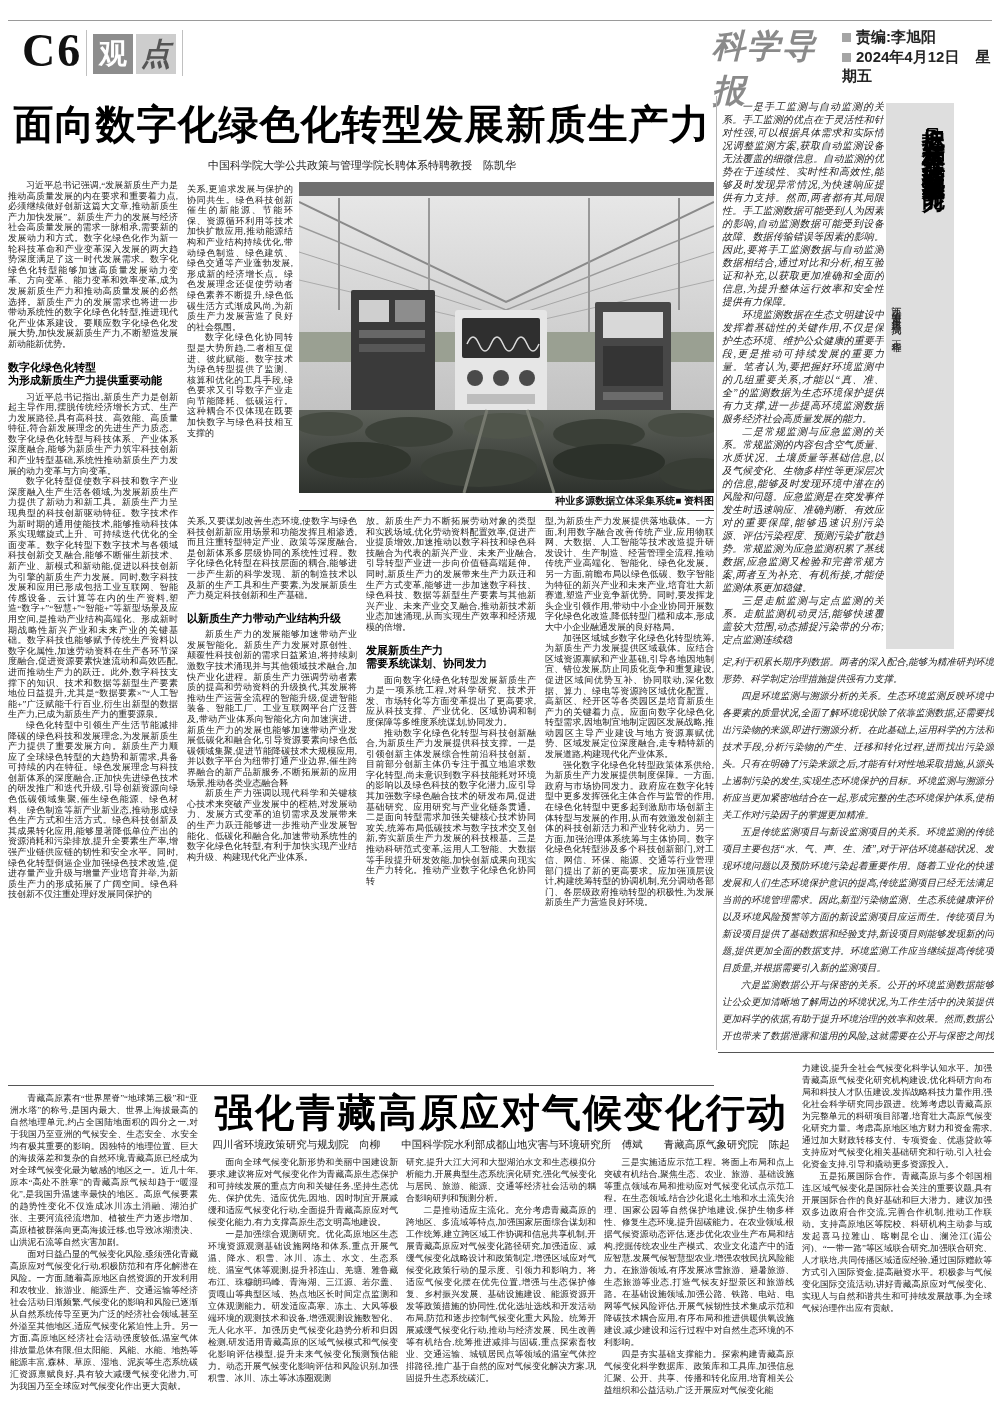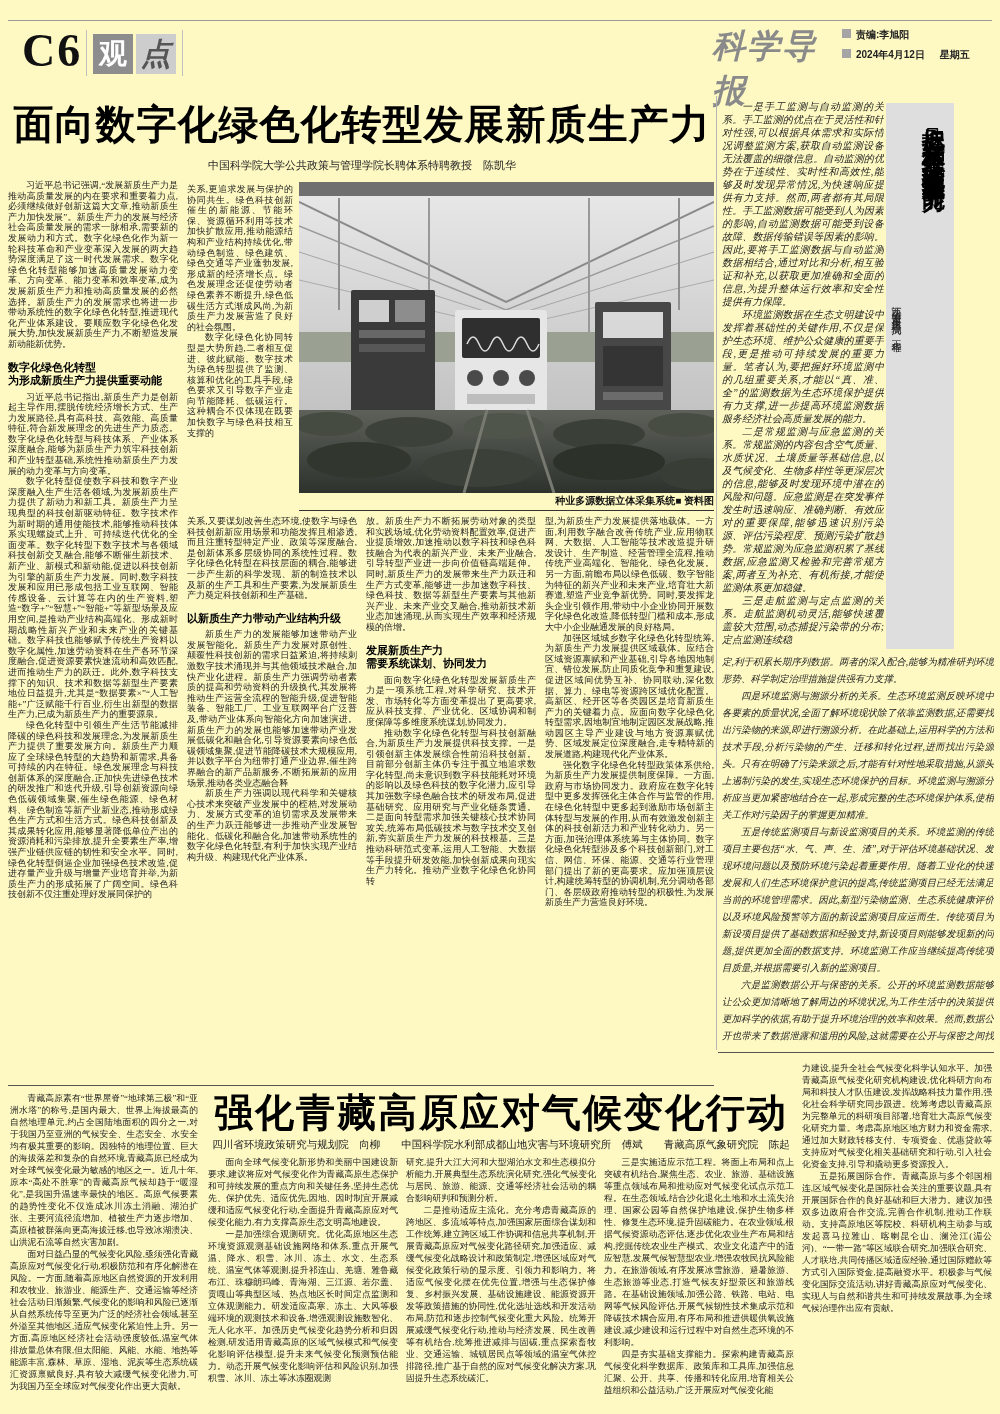--- a/index.html
+++ b/index.html
@@ -1,27 +1,27 @@
 <!DOCTYPE html>
 <html><head>
 <meta charset="utf-8">
 <style>
   html,body{margin:0;padding:0;background:#e9e9e9;}
-  .page{position:relative;width:1000px;height:1414px;background:#fef9c3;margin:0 auto;
+  .page{position:relative;width:1000px;height:1414px;background:#ffffff;margin:0 auto;
         font-family:"Liberation Serif","DejaVu Serif",serif;color:#1a1a1a;overflow:hidden;}
   .abs{position:absolute;}
   
   .toprule{left:8px;top:20px;width:984px;height:0;border-top:1px solid #9a9a9a;}
   .edition{left:22px;top:24px;font-family:"Liberation Serif",serif;font-weight:bold;font-size:46px;letter-spacing:2px;color:#111;}
   .vsep{width:0;border-left:1px solid #c0c0c0;}
   .badge{width:40px;height:40px;text-align:center;line-height:40px;font-family:"Liberation Sans","DejaVu Sans",sans-serif;}
   .badge-guan{background:#8d8d8d;color:#fff;font-weight:bold;font-size:28px;}
   .badge-dian{background:#cdcdcd;color:#555;font-style:italic;font-weight:bold;font-size:30px;font-family:"Liberation Serif",serif;}
   .masthead{left:712px;top:24px;width:120px;font-size:33px;font-weight:bold;font-style:italic;color:#8a8a8a;letter-spacing:2px;font-family:"Liberation Serif",serif;}
-  .credit{left:842px;font-size:10px;font-weight:bold;color:#222;font-family:"Liberation Sans","DejaVu Sans",sans-serif;}
+  .credit{left:842px;font-size:15px;font-weight:bold;color:#222;font-family:"Liberation Sans","DejaVu Sans",sans-serif;}
   .sq{display:inline-block;width:9px;height:9px;background:#a5a5a5;margin-right:5px;}
   
   .main-headline{left:10px;top:98px;width:704px;text-align:center;font-family:"Liberation Sans","DejaVu Sans",sans-serif;
                  font-we ight:900;font-weight:900;font-size:40px;letter-spacing:1px;color:#000;line-height:52px;}
   .main-byline{left:10px;top:158px;width:704px;text-align:center;font-size:11px;color:#222;}
   .col{text-align:justify;overflow:hidden;font-size:9px;line-height:10.6px;color:#1c1c1c;}
   .col p{margin:0;text-indent:2em;}
   .col p.cont{text-indent:0;}
   .subhead{font-family:"Liberation Sans","DejaVu Sans",sans-serif;font-weight:bold;font-size:11px;line-height:13.5px;
            color:#000;margin:11px 0 4px;white-space:pre-line;text-indent:0;}

